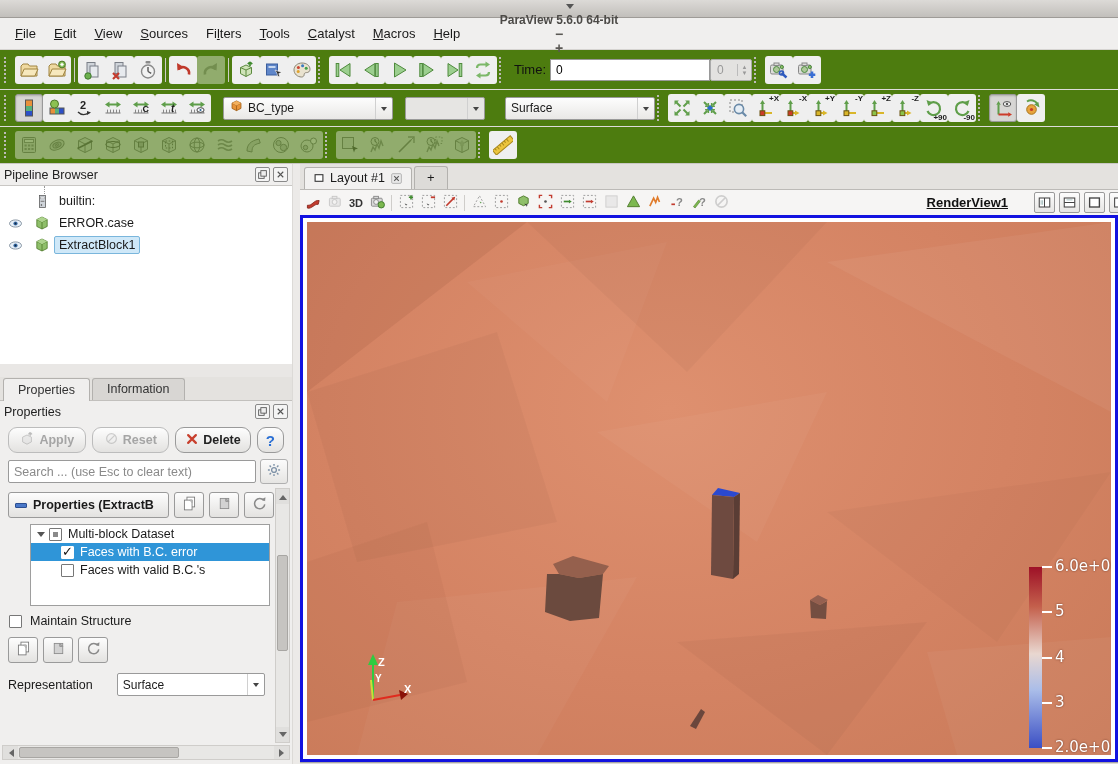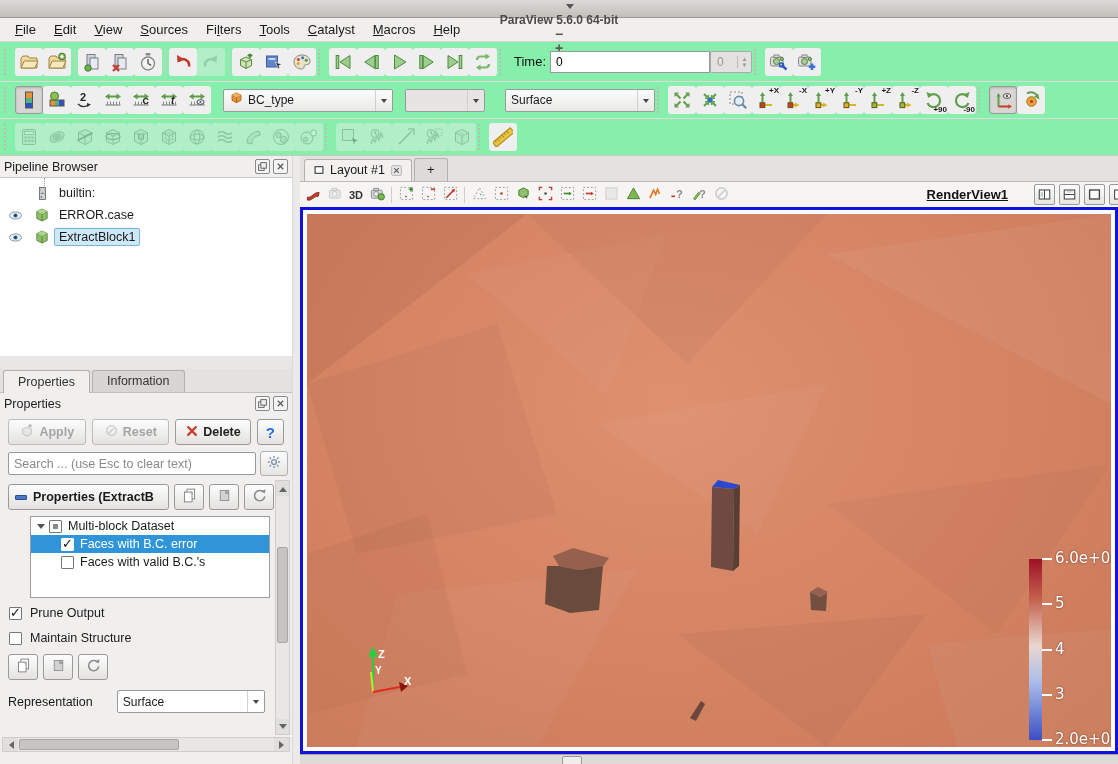--- a/index.html
+++ b/index.html
@@ -7,27 +7,27 @@
   body { font-family:"Liberation Sans","DejaVu Sans",sans-serif; font-size:12px; color:#1a1a1a; background:#efefef; }
 
   
   .titlebar { height:18px; background:linear-gradient(#dcdad7,#c2bfbb); border-bottom:1px solid #9e9b97;
               display:flex; align-items:center; padding:0 6px;flex-direction:column; }
   .titlebar .tb-menu { width:0;height:0;border:4px solid transparent;border-top:5px solid #555; margin-left:22px; margin-top:4px;}
   .titlebar .t { flex:1; text-align:center; font-weight:bold; color:#4c4a47; font-size:12px; }
   .winbtn { width:18px; text-align:center; color:#5a5854; font-size:14px; font-weight:bold; line-height:14px; }
 
   
-  .menubar { height:24px; background:#f0efee; display:flex; align-items:center; padding-left:6px;
+  .menubar { height:32px; background:#f0efee; display:flex; align-items:center; padding-left:6px;
              font-size:13px; border-bottom:1px solid #d6d4d1; }
   .menu-item { padding:1px 9px; }
   .menu-item u { text-decoration:underline; }
 
   
-  .tb { display:flex; align-items:center; background:#86efac; padding-left:2px; }
+  .tb { display:flex; align-items:center; background:#4d7c0f; padding-left:2px; }
   #tb1 { height:40px; border-bottom:1px solid #dddcda; }
   #tb2 { height:37px; border-bottom:1px solid #dddcda; }
   #tb3 { height:37px; border-bottom:1px solid #c9c7c4; }
   .btn { width:28px; height:28px; display:flex; align-items:center; justify-content:center;
          border:1px solid transparent; border-radius:3px; position:relative; flex:none; }
   .btn svg { display:block; }
   .btn.p { background:#d7d6d4; border-color:#999; box-shadow:inset 0 1px 2px rgba(0,0,0,.18); }
   .btn.d { opacity:.42; filter:grayscale(.9); }
   .btn .lbl  { position:absolute; top:-1px; right:0; font-size:8px; font-weight:bold; color:#222; }
   .btn .lblb { position:absolute; bottom:-1px; right:0; font-size:8px; font-weight:bold; color:#222; }
@@ -71,21 +71,21 @@
 
   .hsplit { height:13px; background:#e9e7e5; }
 
   
   .tabs { height:24px; display:flex; align-items:flex-end; padding-left:3px; background:#e4e2df; border-bottom:1px solid #c2c0bd;}
   .tab { padding:3px 14px 4px; font-size:12.5px; border:1px solid #b3b1ae; border-bottom:none;
          border-radius:3px 3px 0 0; background:#d8d6d3; color:#333; margin-right:2px; }
   .tab.active { background:#f0efee; position:relative; top:1px; padding-top:4px; }
 
   .props-btnrow { display:flex; gap:6px; padding:5px 8px 4px; }
-  .pbtn { height:26px; border:1px solid #9a9a9a; border-radius:3px; background:linear-gradient(#fdfdfd,#e3e2e0);
+  .pbtn { height:26px; border:1px solid #9a9a9a; border-radius:9px; background:linear-gradient(#fdfdfd,#e3e2e0);
           display:flex; align-items:center; justify-content:center; gap:4px; font-size:12.5px; font-weight:bold; color:#222; }
   .pbtn.d { color:#a5a5a5; border-color:#bcbcbc; }
   .pbtn.d svg { opacity:.45; filter:grayscale(1); }
   .pbtn .q { color:#2a6fd4; font-size:15px; }
 
   .search-row { display:flex; padding:2px 4px 4px 8px; gap:4px; align-items:center; }
   .search-input { flex:1; height:23px; border:1px solid #9a9a9a; border-radius:2px; background:#fff;
                   font-size:12.5px; padding:0 5px; color:#333; font-family:"Liberation Sans",sans-serif; }
   .search-input::placeholder { color:#8a8a8a; }
   .gearbtn { width:28px; height:25px; border:1px solid #b0b0b0; border-radius:3px; background:linear-gradient(#fbfbfb,#e6e5e3);
@@ -936,24 +936,20 @@
               </div>
               <div class="bi-row">
                 <span style="width:30px;flex:none"></span>
                 <span class="cb" style="margin-right:6px;"></span>
                 <span>Faces with valid B.C.'s</span>
               </div>
             </div>
           <div class="bi-pad"></div>
         </div>
         <div class="check-row">
-          <span class="cb c"></span>
-          <span>Prune Output</span>
-        </div>
-        <div class="check-row">
           <span class="cb"></span>
           <span>Maintain Structure</span>
         </div>
         <div class="sect-row">
           <span class="sqbtn">
               <span id="copy-ic2"><svg viewBox="0 0 20 20" width="17" height="17">
                   <rect x="7" y="2.5" width="9" height="11.5" fill="#fff" stroke="#777"></rect>
                   <rect x="4" y="6" width="9" height="11.5" fill="#fff" stroke="#777"></rect>
                   <path d="M10 6h3v3z" fill="#ccc" stroke="#999" stroke-width=".6"></path>
                 </svg></span>

